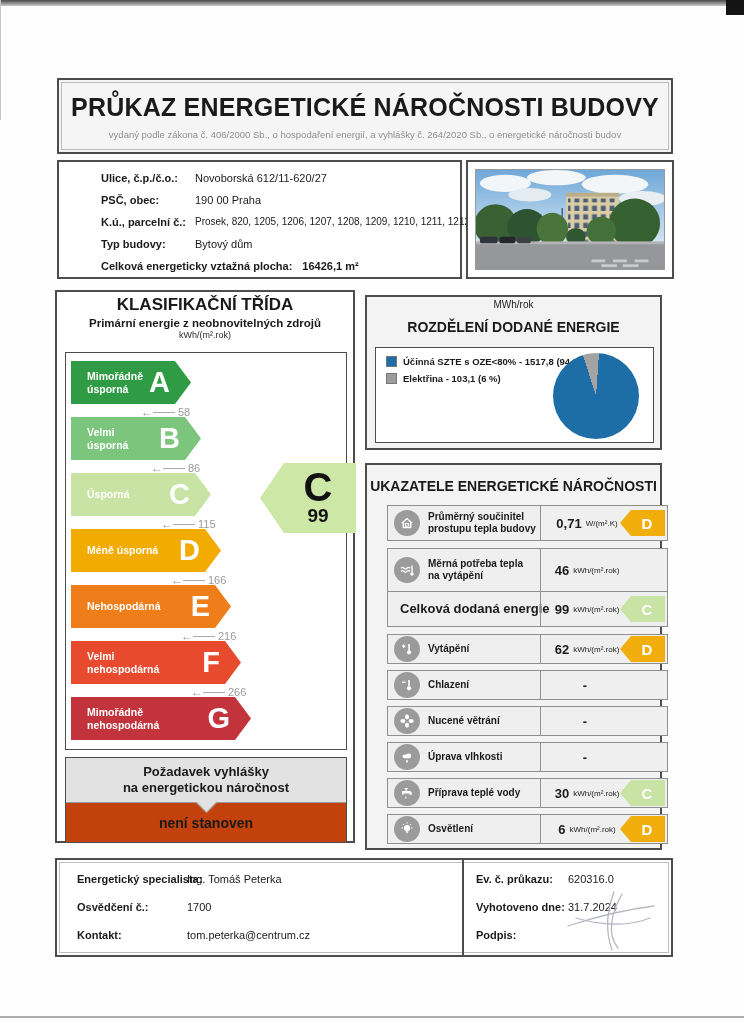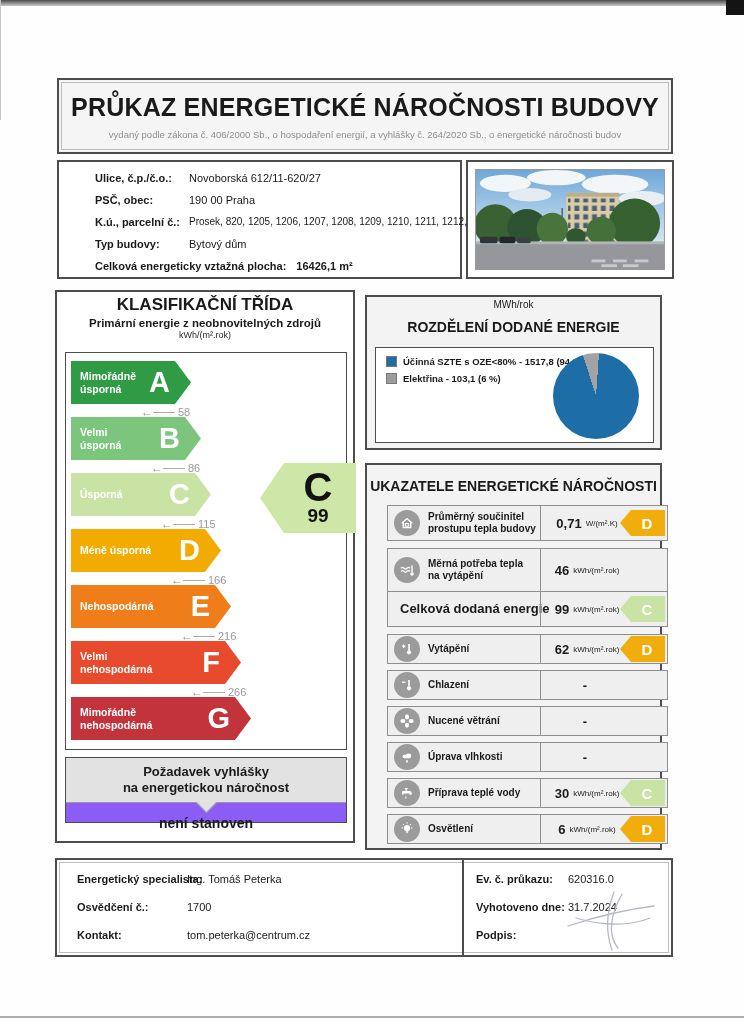--- a/index.html
+++ b/index.html
@@ -13,54 +13,54 @@
 
   .box{position:absolute;border:2px solid #4d4d4d;background:#fff;box-sizing:border-box;}
 
   
   #header-box{left:57px;top:78px;width:616px;height:76px;background:#f5f5f5;outline:1px solid #bdbdbd;outline-offset:-5px;text-align:center;}
   #header-title{margin-top:13px;font-size:25px;font-weight:bold;letter-spacing:.2px;}
   #header-sub{margin-top:7px;font-size:9.5px;font-weight:normal;color:#8f8f8f;}
 
   
   #info-box{left:57px;top:160px;width:405px;height:119px;}
-  .info-row{position:absolute;left:28px;display:flex;font-size:11px;white-space:nowrap;padding-left:8px;}
+  .info-row{position:absolute;left:34px;display:flex;font-size:11px;white-space:nowrap;padding-left:8px;}
   .info-label{font-weight:bold;width:94px;flex:none;}
   .info-value{font-size:10px;}
   .info-area{font-weight:bold;}
   .info-area .info-value{font-weight:bold;font-size:11px;margin-left:10px;}
 
   
   #photo-box{left:466px;top:160px;width:208px;height:119px;padding:7px;}
   #photo{width:100%;height:100%;border:1px solid #9a9a9a;box-sizing:border-box;overflow:hidden;}
   #photo svg{display:block;width:100%;height:100%;}
 
   
   #class-panel{left:55px;top:290px;width:300px;height:553px;text-align:center;}
   #class-title{margin-top:3px;font-size:17px;font-weight:bold;}
   #class-sub{margin-top:2px;font-size:11.5px;font-weight:bold;}
   #class-unit{margin-top:1px;font-size:9px;color:#2a2a2a;}
   #bands-box{position:absolute;left:8px;top:60px;width:282px;height:398px;border:1.5px solid #4d4d4d;box-sizing:border-box;}
   .band{position:absolute;left:5px;height:43px;display:flex;align-items:center;color:#fff;text-align:left;
         clip-path:polygon(0 0,calc(100% - 16px) 0,100% 50%,calc(100% - 16px) 100%,0 100%);}
-  .band-label{flex:1;padding-left:9px;font-size:10.5px;font-weight:bold;line-height:1.15;white-space:pre-line;}
+  .band-label{flex:1;padding-left:16px;font-size:10.5px;font-weight:bold;line-height:1.15;white-space:pre-line;}
   .band-letter{font-size:29px;font-weight:bold;margin-right:21px;}
   .b0{top:8px;width:120px;} .b1{top:64px;width:130px;} .b2{top:120px;width:140px;}
   .b3{top:176px;width:150px;} .b4{top:232px;width:160px;} .b5{top:288px;width:170px;} .b6{top:344px;width:180px;}
   .thr{position:absolute;display:flex;align-items:center;gap:3px;color:#9a9a9a;font-size:11px;height:12px;}
   .thr-arrow{font-size:12px;line-height:1;}
   .thr-line{width:22px;height:1px;background:#ababab;margin-left:-3px;}
   .t0{left:75px;top:53px;} .t1{left:85px;top:109px;} .t2{left:95px;top:165px;}
   .t3{left:105px;top:221px;} .t4{left:115px;top:277px;} .t5{left:125px;top:333px;}
   #marker{position:absolute;left:203px;top:171px;width:96px;height:70px;z-index:2;
           clip-path:polygon(24px 0,100% 0,100% 100%,24px 100%,0 50%);
           display:flex;flex-direction:column;align-items:center;justify-content:center;padding-left:20px;box-sizing:border-box;color:#111;}
   #marker-letter{font-size:40px;font-weight:bold;line-height:.85;}
   #marker-value{font-size:19px;font-weight:bold;margin-top:1px;}
-  #req-box{position:absolute;left:8px;top:465px;width:282px;height:66px;border:1.5px solid #4d4d4d;box-sizing:border-box;background:#8b5cf6;}
+  #req-box{position:absolute;left:8px;top:465px;width:282px;height:86px;border:1.5px solid #4d4d4d;box-sizing:border-box;background:#c2410c;}
   #req-header{position:relative;height:44px;background:#e2e2e2;border-bottom:1px solid #9a9a9a;
               display:flex;align-items:center;justify-content:center;font-size:13px;font-weight:bold;white-space:pre-line;line-height:1.25;}
   #req-pointer{position:absolute;left:50%;bottom:-8px;width:14px;height:14px;margin-left:-7px;background:#e2e2e2;
                border-right:1px solid #9a9a9a;border-bottom:1px solid #9a9a9a;transform:rotate(45deg);}
   #req-value{height:40px;display:flex;align-items:center;justify-content:center;font-size:14px;font-weight:bold;}
 
   
   #split-panel{left:365px;top:295px;width:297px;height:155px;background:#f3f3f3;text-align:center;}
   #split-title{margin-top:9px;font-size:14px;font-weight:bold;}
   #split-unit{margin-top:2px;font-size:10px;}

